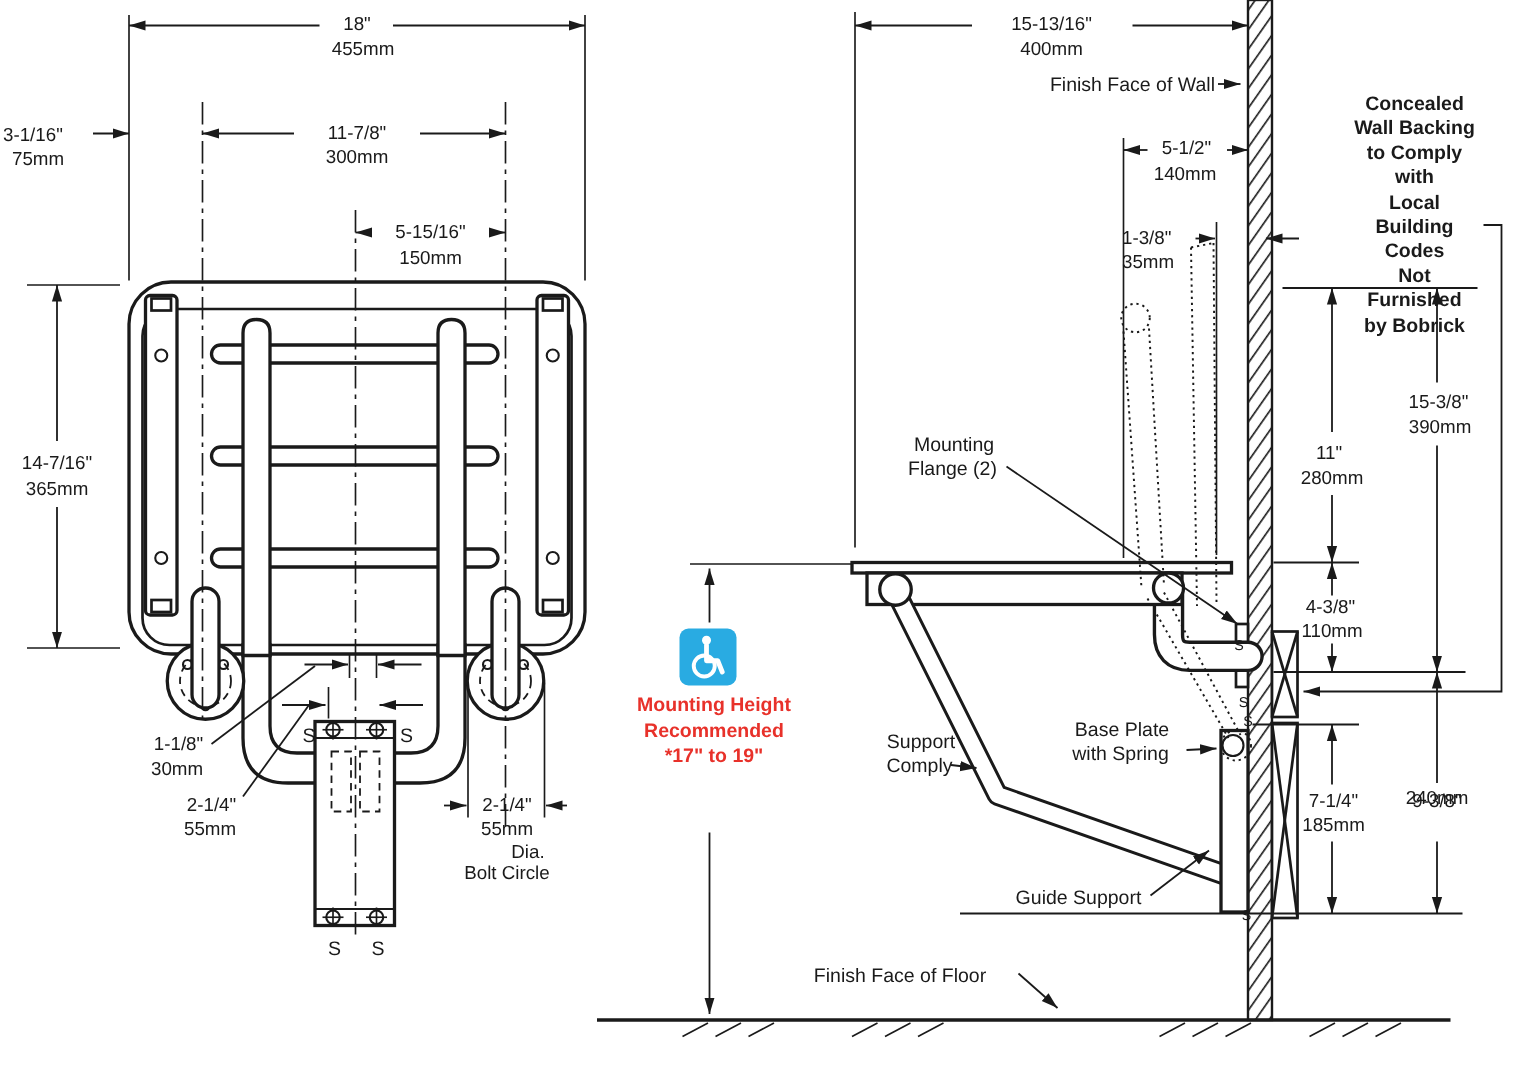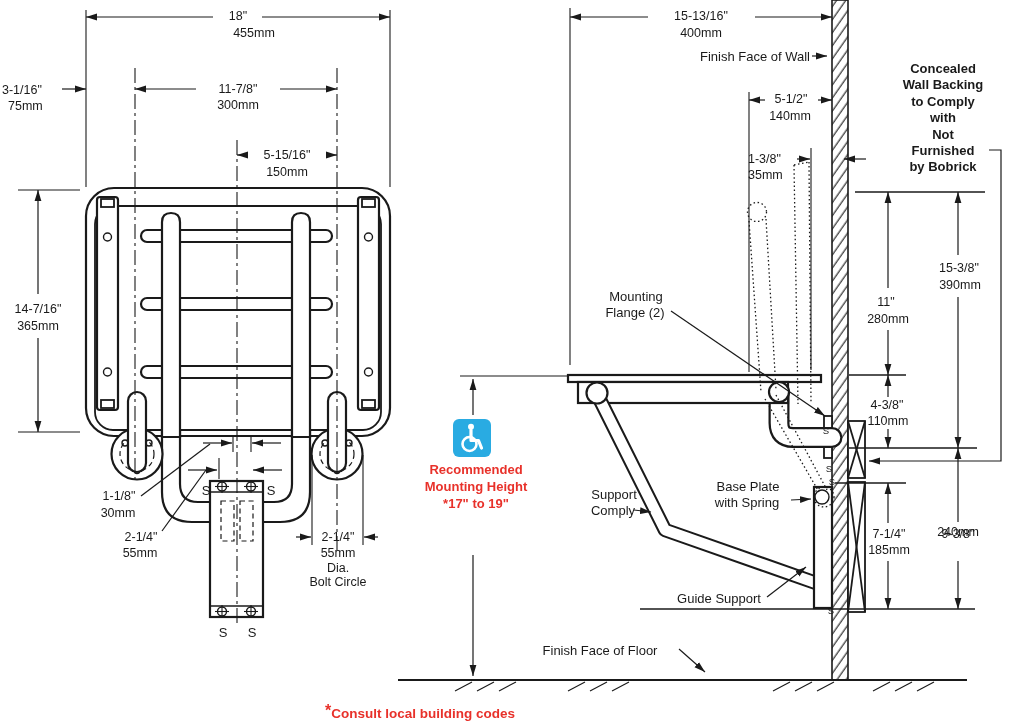--- a/index.html
+++ b/index.html
@@ -263,54 +263,55 @@
 
   <g>
     <rect x="453" y="419" width="38" height="38" rx="6" fill="#29abe2"></rect>
     <circle cx="471" cy="426.8" r="3" fill="#fff"></circle>
     <path d="M471,430 L471,440.5 L478.5,440.5 L481.5,448" stroke="#fff" stroke-width="3.2" fill="none" stroke-linecap="round" stroke-linejoin="round"></path>
     <circle cx="469.5" cy="444" r="7" stroke="#fff" stroke-width="2.6" fill="none"></circle>
   </g>
 </svg>
 
 <div class="t" style="left:238px;top:16px">18"</div>
-<div class="t" style="left:254px;top:33px">455mm</div>
+<div class="t" style="left:242px;top:33px">455mm</div>
 <div class="tl" style="left:2px;top:90px">3-1/16"</div>
 <div class="tl" style="left:8px;top:106px">75mm</div>
 <div class="t" style="left:238px;top:89px">11-7/8"</div>
 <div class="t" style="left:238px;top:105px">300mm</div>
 <div class="t" style="left:287px;top:155px">5-15/16"</div>
 <div class="t" style="left:287px;top:172px">150mm</div>
 <div class="t" style="left:38px;top:309px">14-7/16"</div>
 <div class="t" style="left:38px;top:326px">365mm</div>
 <div class="t" style="left:119px;top:496px">1-1/8"</div>
 <div class="t" style="left:118px;top:513px">30mm</div>
 <div class="t" style="left:141px;top:537px">2-1/4"</div>
 <div class="t" style="left:140px;top:553px">55mm</div>
 <div class="t" style="left:338px;top:537px">2-1/4"</div>
 <div class="t" style="left:338px;top:553px">55mm</div>
-<div class="t" style="left:338px;top:568px">Dia.</div>
+<div class="t" style="left:352px;top:568px">Dia.</div>
 <div class="t" style="left:338px;top:582px">Bolt Circle</div>
 <div class="t s13" style="left:206px;top:490px">S</div>
 <div class="t s13" style="left:271px;top:490px">S</div>
 <div class="t s13" style="left:223px;top:632px">S</div>
 <div class="t s13" style="left:252px;top:632px">S</div>
 
 <div class="t" style="left:701px;top:16px">15-13/16"</div>
 <div class="t" style="left:701px;top:33px">400mm</div>
 <div class="tr lab" style="left:810px;top:56px">Finish Face of Wall</div>
 <div class="t" style="left:791px;top:99px">5-1/2"</div>
 <div class="t" style="left:790px;top:116px">140mm</div>
 <div class="tl" style="left:748px;top:159px">1-3/8"</div>
 <div class="tl" style="left:748px;top:175px">35mm</div>
 
 <div class="bk" style="left:943px;top:61px">
   <div>Concealed</div>
   <div>Wall Backing</div>
   <div>to Comply with</div>
+  <div>Local Building Codes</div>
   <div>Not Furnished</div>
   <div>by Bobrick</div>
 </div>
 
 <div class="t lab" style="left:636px;top:296px">Mounting</div>
 <div class="t lab" style="left:635px;top:312px">Flange (2)</div>
 <div class="t lab" style="left:614px;top:494px">Support</div>
 <div class="t lab" style="left:613px;top:510px">Comply</div>
 <div class="t lab" style="left:748px;top:486px">Base Plate</div>
 <div class="t lab" style="left:747px;top:502px">with Spring</div>
@@ -327,22 +328,19 @@
 <div class="t" style="left:889px;top:550px">185mm</div>
 <div class="t" style="left:958px;top:534px">9-3/8"</div>
 <div class="t" style="left:958px;top:532px">240mm</div>
 
 <div class="t sm" style="left:826px;top:431px">S</div>
 <div class="t sm" style="left:829px;top:469px">S</div>
 <div class="t sm" style="left:832px;top:482px">S</div>
 <div class="t sm" style="left:831px;top:611px">S</div>
 
 <div class="ac" style="left:476px;top:461px">
+  <div>Mounting Height</div>
   <div>Recommended</div>
-  <div>Mounting Height</div>
   <div>*17" to 19"</div>
 </div>
 
-<div class="foot" style="left:325px;top:702px">
-  <span class="star">*</span><span>Consult local building codes</span>
+
 </div>
 
-</div>
-
 </body></html>

